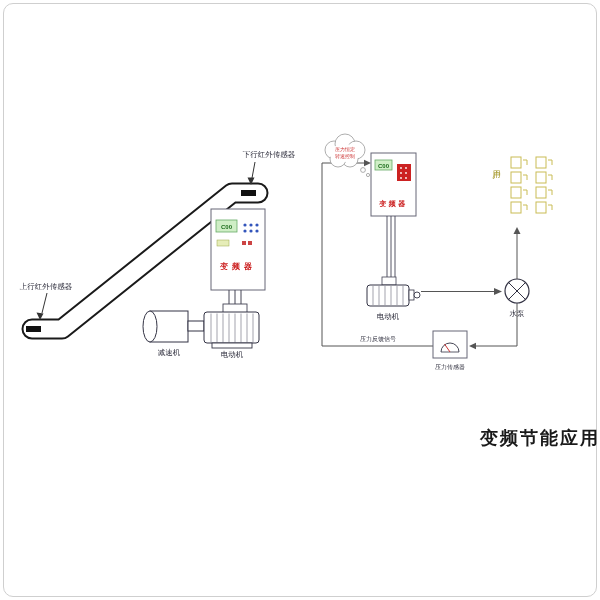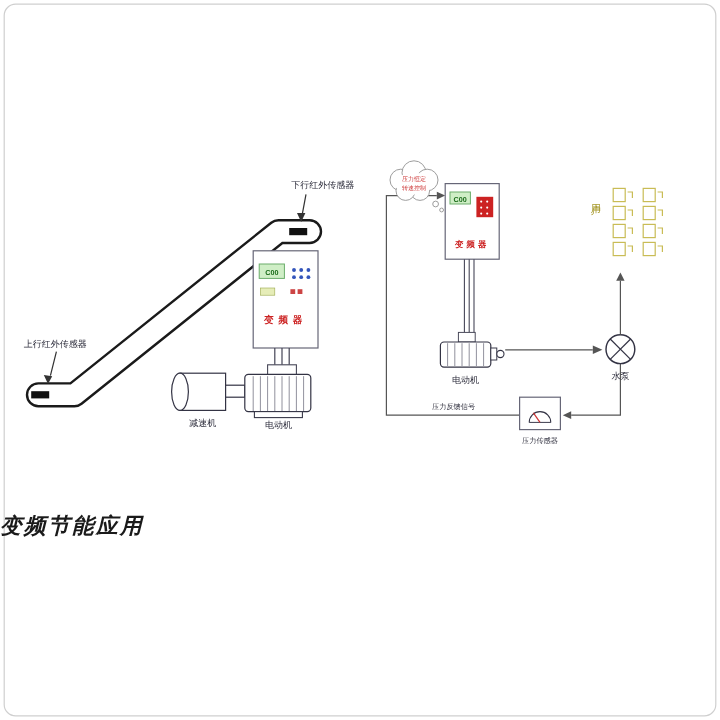--- a/index.html
+++ b/index.html
@@ -1,21 +1,21 @@
 <!DOCTYPE html>
 <html><head>
 <meta charset="utf-8">
 <style>
   * { margin:0; padding:0; box-sizing:border-box; }
   html,body { width:600px; height:600px; background:#fff; font-family:"Liberation Sans",sans-serif; }
   .stage { position:relative; width:600px; height:600px; background:#fff; overflow:hidden;padding-left:22px; }
   .frame { position:absolute; inset:3px; border:1px solid #cfcfcf; border-radius:10px; pointer-events:none; }
   .diagram-svg { position:absolute; left:0; top:0; }
-  .title { position:absolute; left:0; top:426px; width:100%; text-align:left;
-           font-size:18px; font-weight:bold; letter-spacing:2px; color:#1a1a1a;font-style:italic; }
+  .title { position:absolute; left:0; top:426px; width:100%; text-align:right;
+           font-size:18px; font-weight:bold; letter-spacing:2px; color:#1a1a1a; }
   text { font-family:"Liberation Sans",sans-serif; }
   .lbl { font-size:7.5px; fill:#2b2b3a; }
   .lbl-sm { font-size:6px; fill:#2b2b3a; }
   .red-label-lg { font-size:8px; fill:#cc2222; font-weight:bold; letter-spacing:4px; }
   .red-label-sm { font-size:7px; fill:#cc2222; font-weight:bold; letter-spacing:2.5px; }
   .display-text { font-size:6px; fill:#1b6b1b; font-weight:bold; }
   .cloud-text { font-size:5px; fill:#cc3333; }
   .users-label { font-size:8.5px; fill:#a89a2e; writing-mode:vertical-rl; }
 </style>
 </head>

